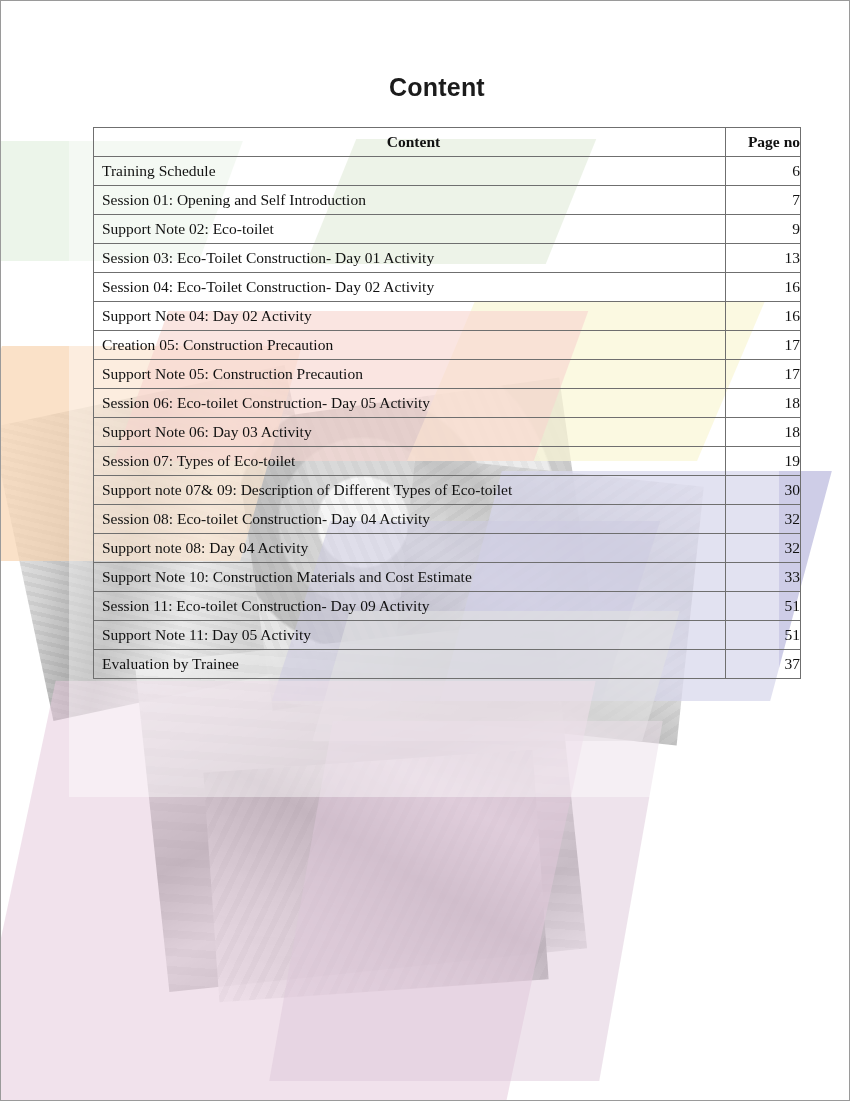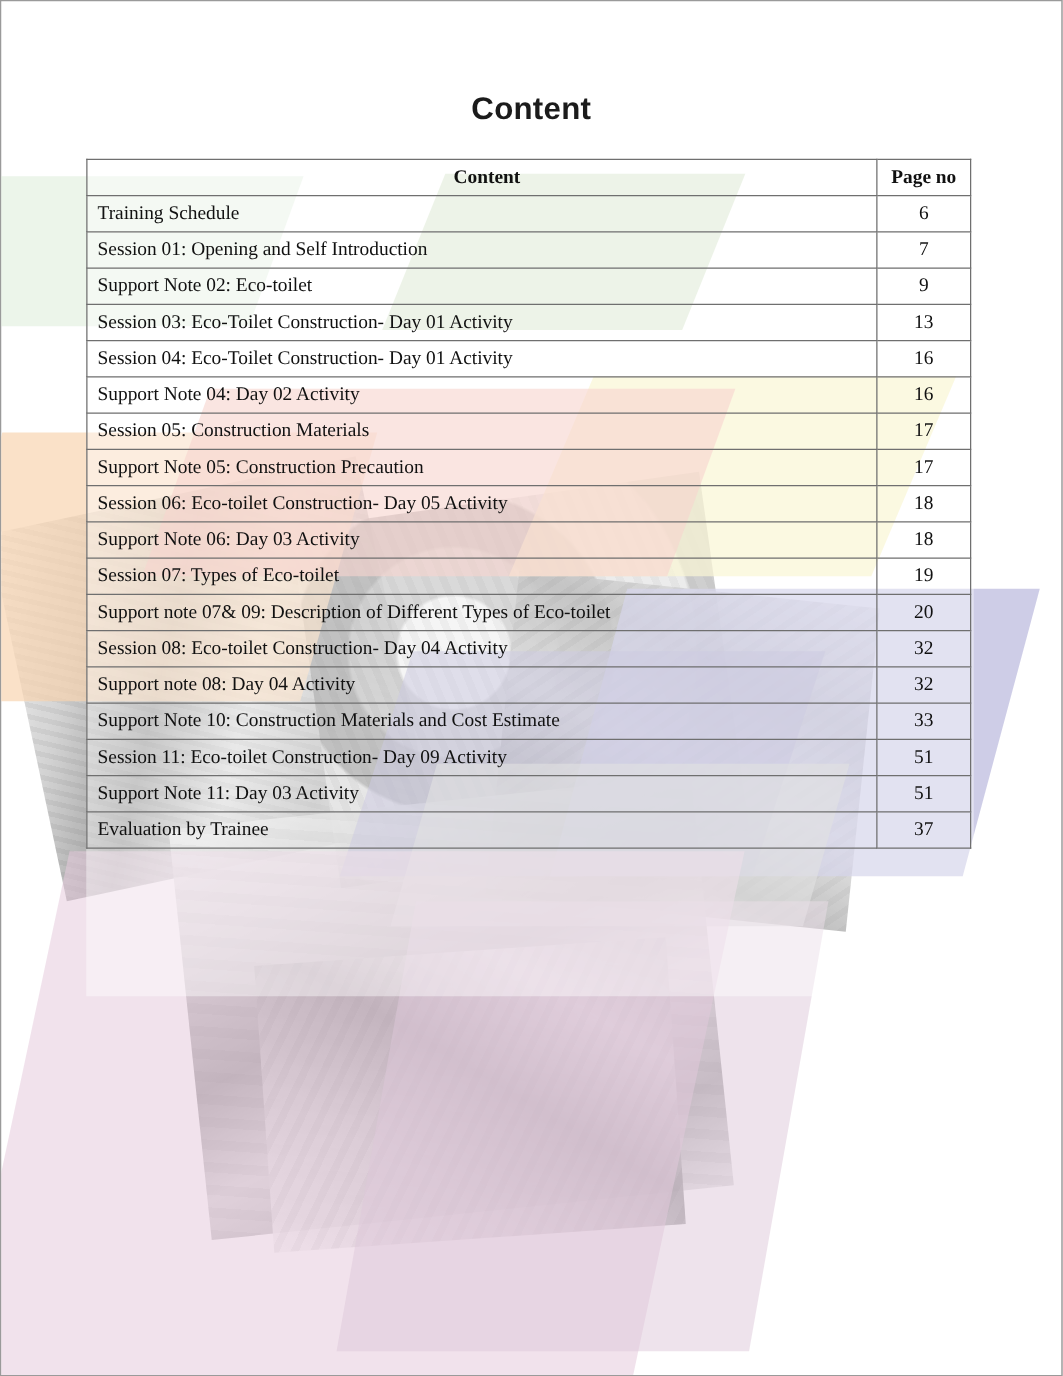--- a/index.html
+++ b/index.html
@@ -141,20 +141,21 @@
     left: 300px; top: 720px; width: 330px; height: 360px;
     background: #ddc7da;
     transform: skewX(-10deg);
     opacity: 0.5;
   }
 
   
   .content-layer {
     position: relative;
     z-index: 3;
+    margin-left: 24px;
   }
   .doc-title {
     text-align: center;
     font-size: 25px;
     font-weight: bold;
     font-family: "Liberation Sans", sans-serif;
     color: #1b1b1b;
     margin: 72px 0 0 0;
     letter-spacing: 0.2px;
   }
@@ -179,21 +180,21 @@
     background: transparent;
   }
   table.toc td.item {
     height: 28px;
     white-space: nowrap;
     overflow: hidden;
     text-overflow: clip;
   }
   table.toc th.pg, table.toc td.pg {
     width: 74px;
-    text-align: center;
+    text-align: right;
     padding: 0;
     font-family: Liberation Serif, serif;
   }
   table.toc tr td, table.toc tr th {
     background-color: rgba(255,255,255,0.0);
   }
   
   .toc-veil {
     position: absolute;
     left: 68px;
@@ -253,69 +254,69 @@
             </tr>
             <tr>
               <td class="item">Support Note 02: Eco-toilet</td>
               <td class="pg">9</td>
             </tr>
             <tr>
               <td class="item">Session 03: Eco-Toilet Construction- Day 01 Activity</td>
               <td class="pg">13</td>
             </tr>
             <tr>
-              <td class="item">Session 04: Eco-Toilet Construction- Day 01 Activity</td>
+              <td class="item">Session 04: Eco-Toilet Construction- Day 02 Activity</td>
               <td class="pg">16</td>
             </tr>
             <tr>
               <td class="item">Support Note 04: Day 02 Activity</td>
               <td class="pg">16</td>
             </tr>
             <tr>
-              <td class="item">Session 05: Construction Materials</td>
+              <td class="item">Creation 05: Construction Precaution</td>
               <td class="pg">17</td>
             </tr>
             <tr>
               <td class="item">Support Note 05: Construction Precaution</td>
               <td class="pg">17</td>
             </tr>
             <tr>
               <td class="item">Session 06: Eco-toilet Construction- Day 05 Activity</td>
               <td class="pg">18</td>
             </tr>
             <tr>
               <td class="item">Support Note 06: Day 03 Activity</td>
               <td class="pg">18</td>
             </tr>
             <tr>
               <td class="item">Session 07: Types of Eco-toilet</td>
               <td class="pg">19</td>
             </tr>
             <tr>
               <td class="item">Support note 07&amp; 09: Description of Different Types of Eco-toilet</td>
-              <td class="pg">20</td>
+              <td class="pg">30</td>
             </tr>
             <tr>
               <td class="item">Session 08: Eco-toilet Construction- Day 04 Activity</td>
               <td class="pg">32</td>
             </tr>
             <tr>
               <td class="item">Support note 08: Day 04 Activity</td>
               <td class="pg">32</td>
             </tr>
             <tr>
               <td class="item">Support Note 10: Construction Materials and Cost Estimate</td>
               <td class="pg">33</td>
             </tr>
             <tr>
               <td class="item">Session 11: Eco-toilet Construction- Day 09 Activity</td>
               <td class="pg">51</td>
             </tr>
             <tr>
-              <td class="item">Support Note 11: Day 03 Activity</td>
+              <td class="item">Support Note 11: Day 05 Activity</td>
               <td class="pg">51</td>
             </tr>
             <tr>
               <td class="item">Evaluation by Trainee</td>
               <td class="pg">37</td>
             </tr>
           </tbody>
       </table>
     </div>
   </div>

